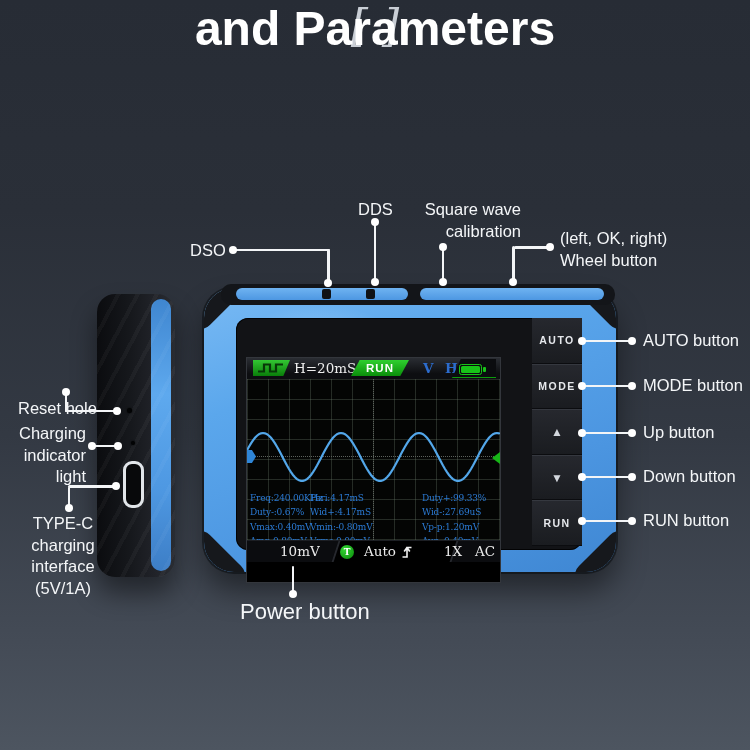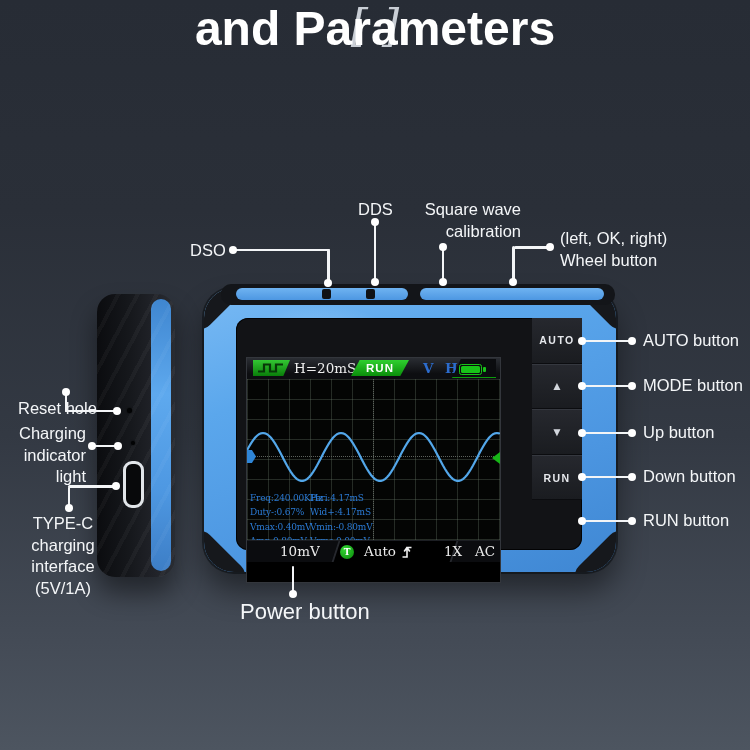--- a/index.html
+++ b/index.html
@@ -143,37 +143,44 @@
         <div>Duty-:0.67%</div>
         <div>Vmax:0.40mV</div>
         <div>Amp:0.80mV</div>
       </div>
       <div class="meas-col" style="left:63px;">
         <div>Peri:4.17mS</div>
         <div>Wid+:4.17mS</div>
         <div>Vmin:-0.80mV</div>
         <div>Vrms:0.00mV</div>
       </div>
+      <div class="meas-col" style="left:175px;">
+        <div>Duty+:99.33%</div>
+        <div>Wid-:27.69uS</div>
+        <div>Vp-p:1.20mV</div>
+        <div>Avg:-0.40mV</div>
+      </div>
     </div>
 
     <div class="bottom-bar">
       <div class="bb-seg"></div>
       <div class="bb-text" style="left:33px;">10mV</div>
       <div class="t-circle">T</div>
       <div class="bb-text" style="left:117px;">Auto</div>
       <svg style="position:absolute;left:154px;top:3px;" width="12" height="15" viewBox="0 0 12 15">
         <path d="M1.5 13 H6 V3.5 H10.5 M6 3.5 L3.2 7.5 M6 3.5 L8.8 7.5" fill="none" stroke="#f2f2f2" stroke-width="1.6"></path>
       </svg>
       <div class="bb-text" style="left:197px;">1X</div>
       <div class="bb-text" style="left:228px;">AC</div>
     </div>
   </div>
 
   <div class="btn-col">
     <div class="dev-btn" style="border-top:none;">AUTO</div>
+    <div class="dev-btn">MODE</div>
     <div class="dev-btn tri">▲</div>
     <div class="dev-btn tri">▼</div>
     <div class="dev-btn">RUN</div>
   </div>
 
   <div class="cl-label" style="left:190px;top:240px;">DSO</div>
   <div class="cl-dot" style="left:229px;top:246px;"></div>
   <div class="cl-line" style="left:233px;top:248.5px;width:97px;height:2.5px;"></div>
   <div class="cl-line" style="left:327px;top:248.5px;width:2.5px;height:36px;"></div>
   <div class="cl-dot" style="left:324px;top:279px;"></div>

